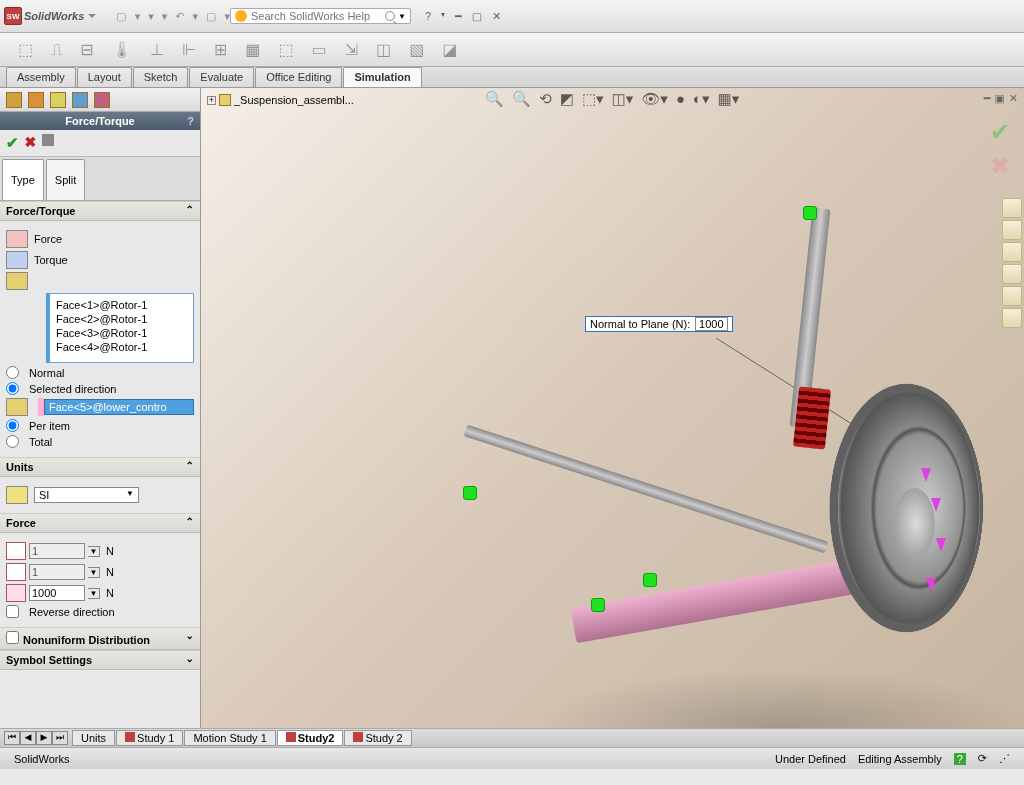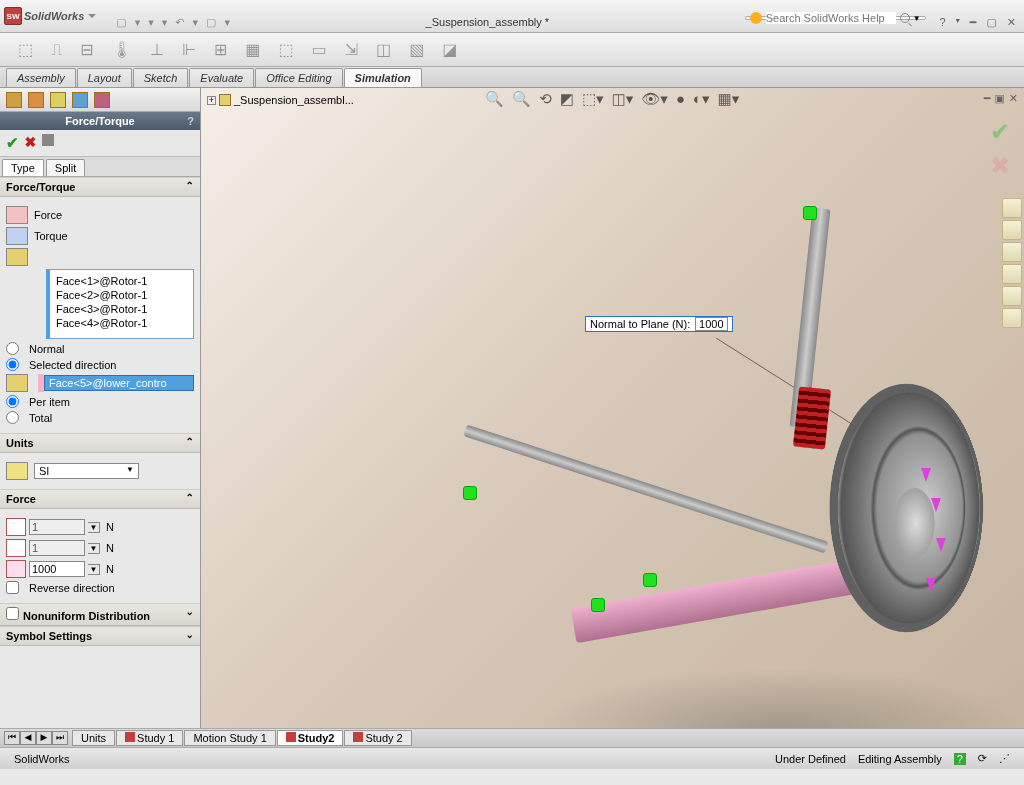--- a/index.html
+++ b/index.html
@@ -1,59 +1,59 @@
 <!DOCTYPE html>
 <html><head>
 <meta charset="utf-8">
 <style>
 * { margin:0; padding:0; box-sizing:border-box; font-family:Tahoma,Verdana,sans-serif; font-size:11px; }
 body { width:1024px; height:785px; background:#e8e8e8; overflow:hidden; position:relative; }
 
 
-.titlebar { height:28px; background:linear-gradient(#f5f5f5,#dedede); border-bottom:1px solid #aaa; display:flex; padding:16px 4px; }
+.titlebar { height:28px; background:linear-gradient(#f5f5f5,#dedede); border-bottom:1px solid #aaa; display:flex; align-items:center; padding:16px 4px; }
 .logo { display:flex; align-items:center; gap:2px; }
 .logo-box { width:18px; height:18px; background:#c04040; border:1px solid #803030; border-radius:2px; display:flex; align-items:center; justify-content:center; color:#fff; font-weight:bold; font-size:8px; }
 .logo-text { font-weight:bold; font-style:italic; color:#555; }
 .logo-arrow { width:0; height:0; border-left:4px solid transparent; border-right:4px solid transparent; border-top:4px solid #888; margin-left:2px; }
 .title-icons { display:flex; gap:8px; margin-left:20px; }
 .title-icons span { opacity:.4; cursor:pointer; }
 .doc-title { flex:1; text-align:center; color:#333; }
 .search-box { display:flex; align-items:center; background:#fff; border:1px solid #aaa; border-radius:2px; padding:1px 4px; }
 .search-box input { border:none; outline:none; width:130px; font-size:11px; }
 .search-bulb { width:12px;height:12px; background:#ffb020; border-radius:50%; margin-right:4px; }
 .search-mag { width:10px;height:10px; border:1px solid #888; border-radius:50%; position:relative; margin-left:4px; }
 .search-mag::after { content:''; position:absolute; right:-3px; bottom:-3px; width:4px; height:1px; background:#888; transform:rotate(45deg); }
 .win-btns { display:flex; gap:2px; margin-left:10px; }
 .win-btns span { padding:0 4px; color:#666; cursor:pointer; }
 
 
 .toolbar { height:34px; background:linear-gradient(#f5f5f5,#dedede); border-bottom:1px solid #aaa; display:flex; align-items:center; padding:0 18px; gap:18px; }
 .toolbar span { opacity:.35; font-size:16px; }
 
 
-.tabbar { height:21px; background:linear-gradient(#e2e2e2,#d2d2d2); display:flex; align-items:flex-end; padding-left:6px; border-bottom:1px solid #999;font-style:italic; }
+.tabbar { height:21px; background:linear-gradient(#e2e2e2,#d2d2d2); display:flex; padding-left:6px; border-bottom:1px solid #999; }
 .tab { padding:3px 10px; border:1px solid #999; border-bottom:none; background:linear-gradient(#ebebeb,#dcdcdc); margin-right:1px; font-size:11px; color:#333; cursor:pointer; border-radius:2px 2px 0 0; }
 .tab.active { background:#f8f8f8; font-weight:bold; }
 
 
 .main { display:flex; height:640px; }
 
 
 .leftpanel { width:201px; background:#e8e8e8; border-right:1px solid #999; display:flex; flex-direction:column; }
 .panel-icons { height:24px; background:linear-gradient(#f2f2f2,#dadada); border-bottom:1px solid #aaa; display:flex; align-items:center; gap:6px; padding:0 6px; }
 .panel-icons div { width:16px; height:16px; background:#cfa040; border:1px solid #a07020; }
 .panel-title { background:linear-gradient(#6a7a8a,#4a5a6a); color:#fff; font-weight:bold; padding:3px 8px; text-align:center; position:relative; }
 .panel-title .q { position:absolute; right:6px; top:3px; color:#cce; }
 .panel-actions { padding:4px 6px; display:flex; gap:6px; background:#e8e8e8; border-bottom:1px solid #bbb; }
 .check { color:#2a9a2a; font-size:15px; font-weight:bold; }
 .xmark { color:#c02020; font-size:14px; font-weight:bold; }
 .pin { width:12px;height:12px; background:#888; }
 
 .type-tabs { display:flex; background:#dcdcdc; border-bottom:1px solid #aaa; }
-.type-tabs .t { padding:2px 8px; border:1px solid #999; border-bottom:none; background:#f5f5f5; margin:2px 0 0 2px; font-size:11px; border-radius:2px 2px 0 0; }
+.type-tabs .t { padding:14px 8px; border:1px solid #999; border-bottom:none; background:#f5f5f5; margin:2px 0 0 2px; font-size:11px; border-radius:2px 2px 0 0; }
 .type-tabs .t.act { background:#fff; }
 
 .section-head { background:linear-gradient(#e8e8e0,#d8d8d0); padding:3px 6px; font-weight:bold; border-top:1px solid #ccc; border-bottom:1px solid #bbb; position:relative; }
 .section-head .chev { position:absolute; right:6px; top:2px; font-size:10px; }
 .section-body { padding:6px; font-size:11px; }
 .row { display:flex; align-items:center; gap:6px; margin:3px 0; }
 .icon16 { width:22px; height:18px; border:1px solid #888; background:#f5c0c0; display:inline-block; }
 .icon16.t2 { background:#c0d0f0; }
 .icon16.cube { background:#e5d070; }
 .listbox { background:#fff; border:1px solid #78a0d0; border-left:4px solid #50a0e0; padding:4px; margin-left:40px; height:70px; }
@@ -127,21 +127,20 @@
   <div class="title-icons">
     <span>▢</span>
     <span>▾</span>
     <span>▾</span>
     <span>▾</span>
     <span>↶</span>
     <span>▾</span>
     <span>▢</span>
     <span>▾</span>
   </div>
-  <div class="doc-title">_Suspension_assembly *</div>
   <div class="search-box">
     <span class="search-bulb"></span>
     <input placeholder="Search SolidWorks Help" style="">
     <span class="search-mag"></span>
     <span style="font-size:8px;margin-left:3px;">▼</span>
   </div>
   <div class="win-btns">
     <span>?</span>
       <span style="font-size:8px">▾</span>
     <span>━</span>

